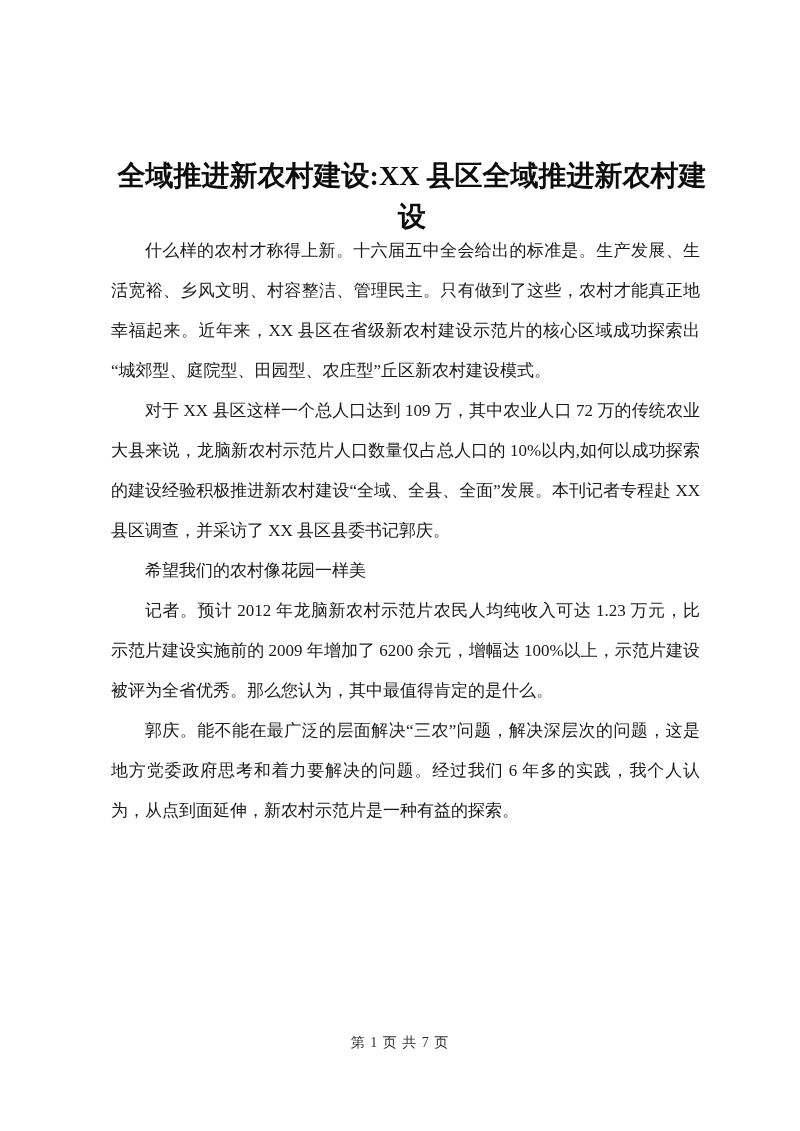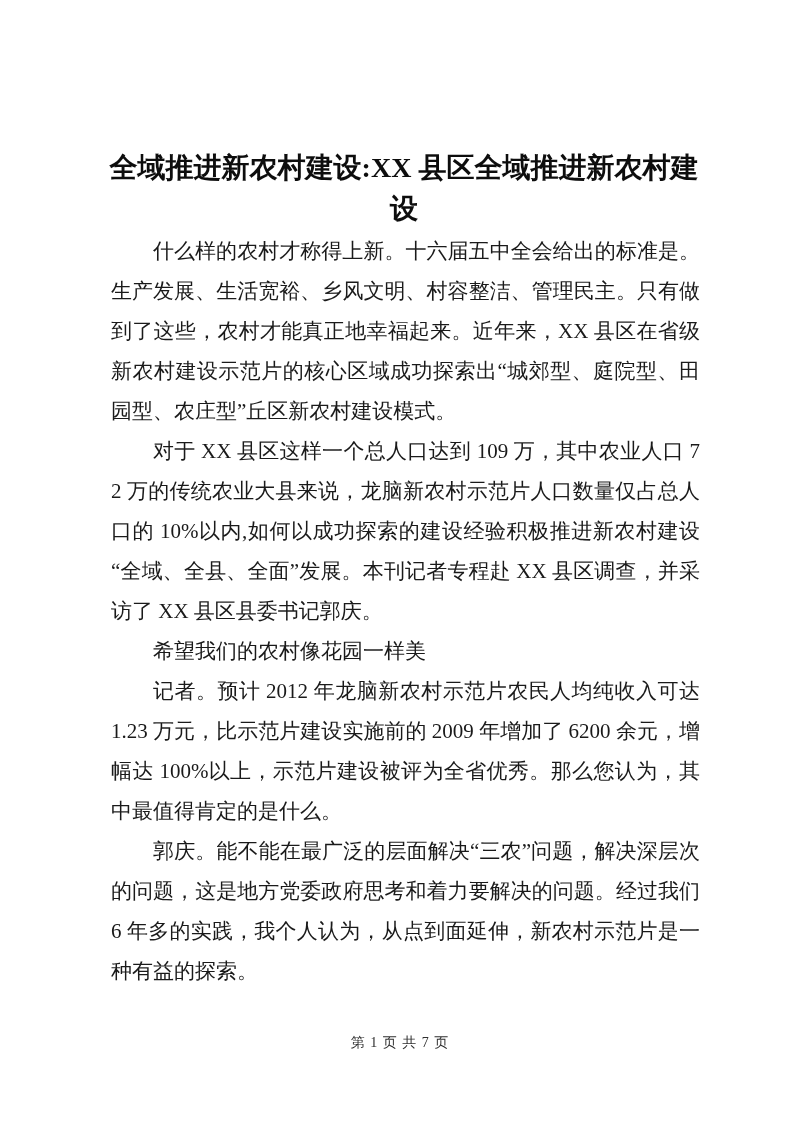--- a/index.html
+++ b/index.html
@@ -14,33 +14,33 @@
     background: #ffffff;
     overflow: hidden;
     font-family: "Liberation Serif", "DejaVu Serif", serif;
     color: #1a1a1a;
   }
   .doc-title {
     position: absolute;
     top: 143px;
     left: 100px;
     width: 600px;
-    margin: 4px;
+    margin: 12px;
     font-size: 28px;
     line-height: 41px;
     font-weight: 700;
     text-align: center;
     color: #0d0d0d;
   }
   .doc-body {
     position: absolute;
     top: 231px;
     left: 111px;
     width: 589px;
-    font-size: 21px;
+    font-size: 17px;
     line-height: 40px;
     text-align: justify;
     color: #1a1a1a;
   }
   .doc-body p {
     margin: 0;
     padding: 0;
     text-indent: 2em;
     word-break: break-all;
   }

